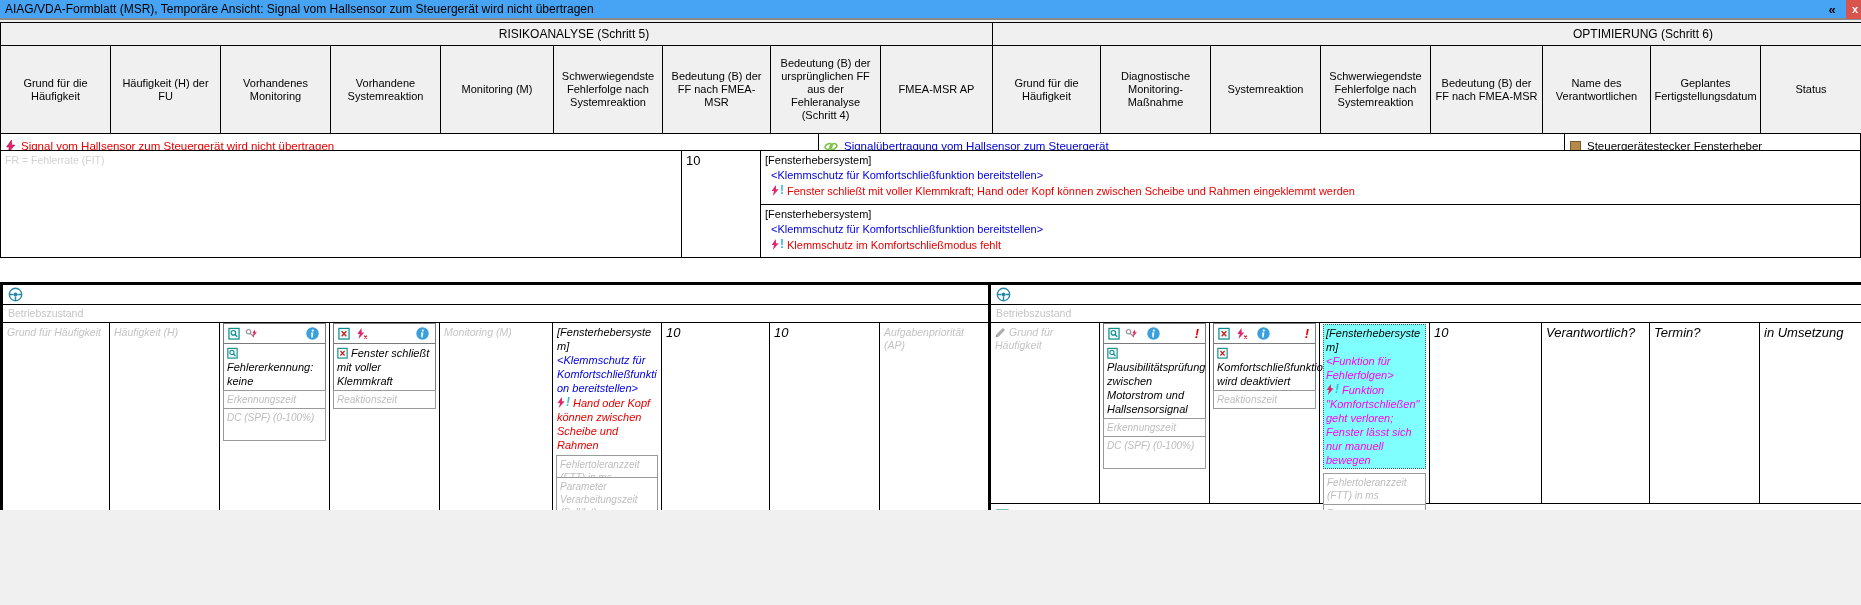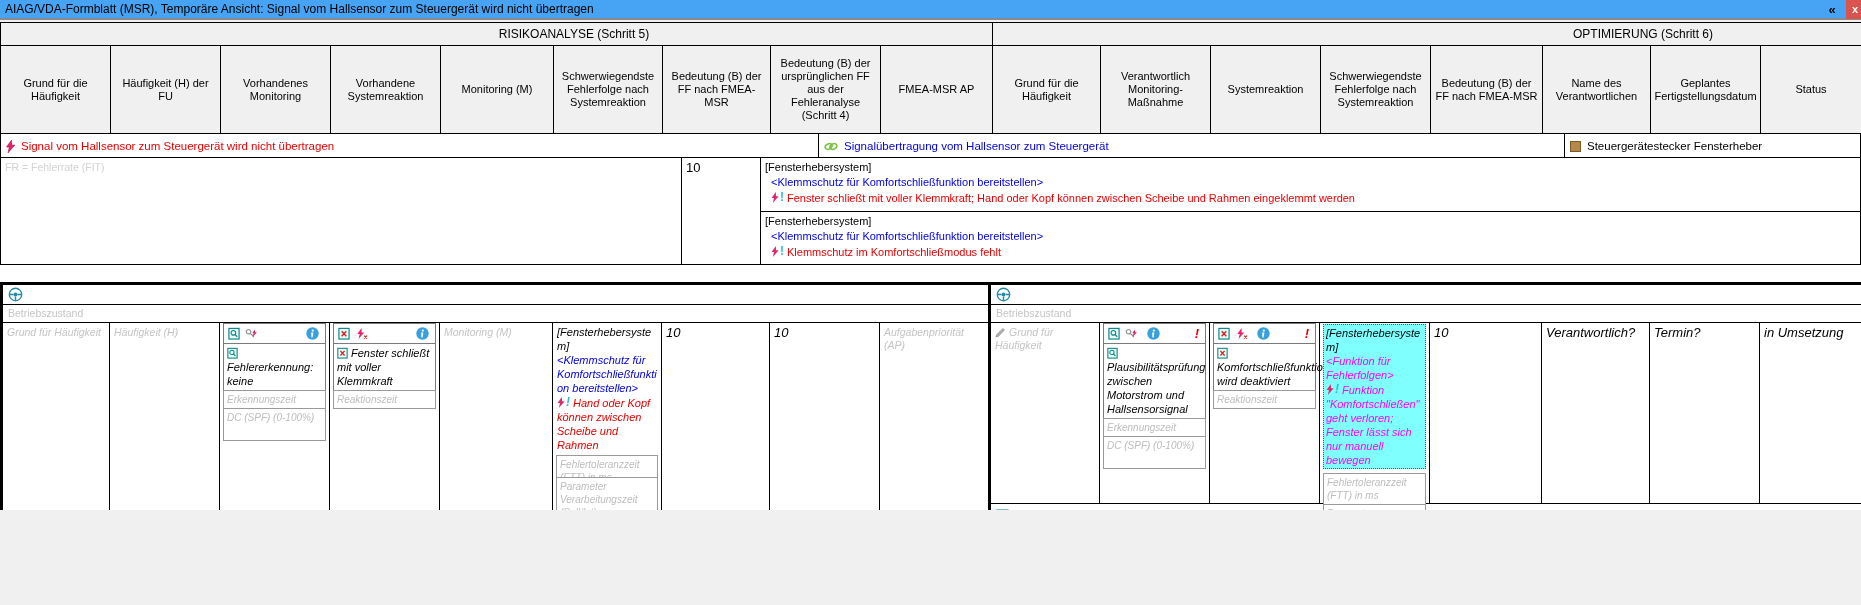--- a/index.html
+++ b/index.html
@@ -24,21 +24,21 @@
            font-size:11px; line-height:13px; padding:2px 3px; }
 
   
   .r1cell { position:absolute; top:111px; height:26px; background:#fff; border:1px solid #000;
             display:flex; align-items:center; gap:6px; padding-left:5px; font-size:11.5px; }
   .t-red { color:#e60000; }
   .t-blue { color:#0000e0; }
   .t-mag { color:#ff00ff; }
 
   
-  .r2cell { position:absolute; top:135px; height:108px; background:#fff; border:1px solid #000; }
+  .r2cell { position:absolute; top:128px; height:108px; background:#fff; border:1px solid #000; }
   .effsub { padding:2px 4px; height:54px; font-size:11px; line-height:15px; }
   .effsub.first { border-bottom:1px solid #000; }
   .ln2 { padding-left:6px; }
   .bolt-inline { display:inline-flex; align-items:center; gap:1px; margin-right:3px; vertical-align:-1px; }
   .excl-cyan { color:#35b6dc; font-weight:bold; font-size:12px; }
   .excl-red { color:#e00000; font-weight:bold; font-size:13px; line-height:10px; }
 
   
   .panel { position:absolute; top:260px; height:245px; border:3px solid #000; background:#fff; overflow:hidden; }
   .prow-wheel { height:20px; border-bottom:1px solid #000; padding:2px 0 0 5px; }
@@ -85,21 +85,21 @@
     <div class="hcell" style="left:110px;width:111px">Häufigkeit (H) der FU</div>
     <div class="hcell" style="left:220px;width:111px">Vorhandenes Monitoring</div>
     <div class="hcell" style="left:330px;width:111px">Vorhandene Systemreaktion</div>
     <div class="hcell" style="left:440px;width:114px">Monitoring (M)</div>
     <div class="hcell" style="left:553px;width:110px">Schwerwiegendste Fehlerfolge nach Systemreaktion</div>
     <div class="hcell" style="left:662px;width:109px">Bedeutung (B) der FF nach FMEA-MSR</div>
     <div class="hcell" style="left:770px;width:111px">Bedeutung (B) der ursprünglichen FF aus der Fehleranalyse (Schritt 4)</div>
     <div class="hcell" style="left:880px;width:113px">FMEA-MSR AP</div>
 
     <div class="hcell" style="left:992px;width:109px">Grund für die Häufigkeit</div>
-    <div class="hcell" style="left:1100px;width:111px">Verantwortlich Monitoring-Maßnahme</div>
+    <div class="hcell" style="left:1100px;width:111px">Diagnostische Monitoring-Maßnahme</div>
     <div class="hcell" style="left:1210px;width:111px">Systemreaktion</div>
     <div class="hcell" style="left:1320px;width:111px">Schwerwiegendste Fehlerfolge nach Systemreaktion</div>
     <div class="hcell" style="left:1430px;width:113px">Bedeutung (B) der FF nach FMEA-MSR</div>
     <div class="hcell" style="left:1650px;width:111px">Geplantes Fertigstellungsdatum</div>
     <div class="hcell" style="left:1542px;width:109px">Name des Verantwortlichen</div>
     <div class="hcell" style="left:1760px;width:102px">Status</div>
 
     <div class="r1cell" style="left:0;width:819px">
       <svg class="icn" width="9" height="13" viewBox="0 0 9 13">
           <path d="M5.5 0 L0.5 7 H3.3 L2 13 L8.8 5 H5.7 Z" fill="#e3256b" stroke="#9c0040" stroke-width="0.5"></path>

